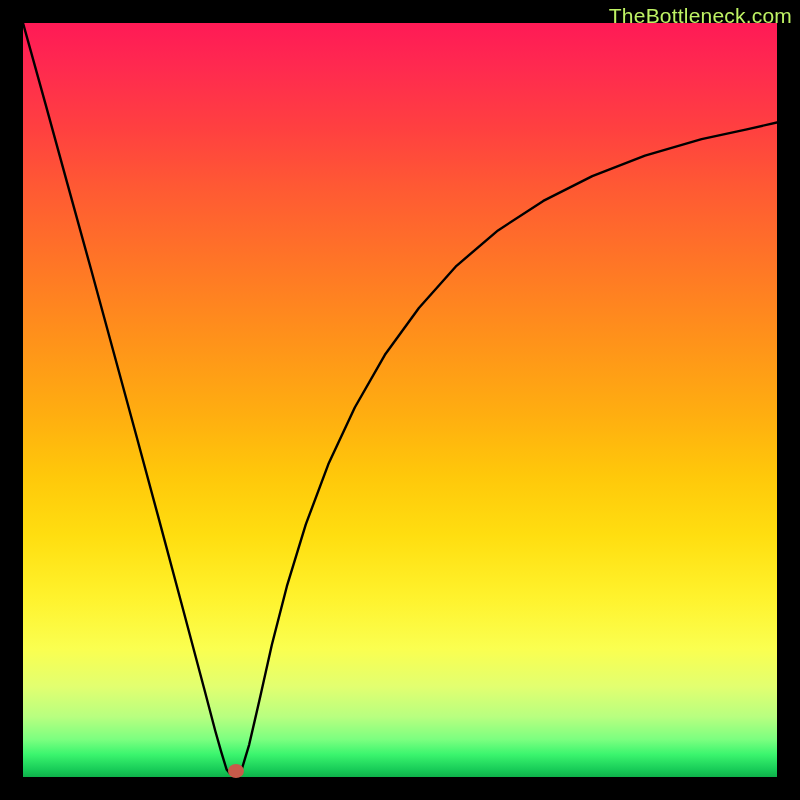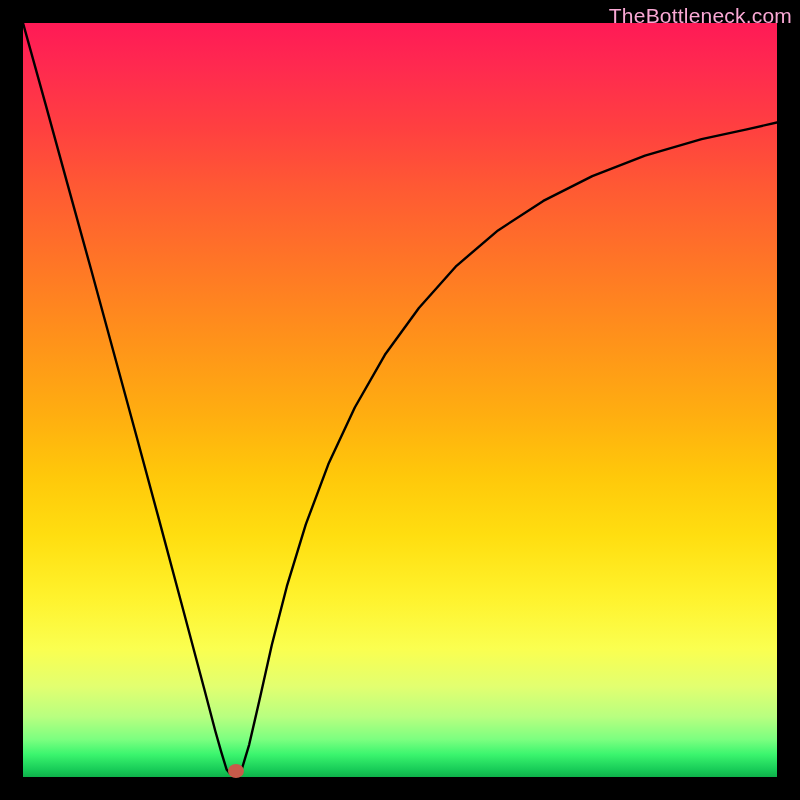--- a/index.html
+++ b/index.html
@@ -65,21 +65,21 @@
     width: 16px;
     height: 14px;
     border-radius: 50% / 50%;
     background: #c85a4a;
     transform: translate(-50%, -50%);
   }
   .watermark {
     position: absolute;
     top: 4px;
     right: 8px;
-    color: #f9a8d4;
+    color: #bef264;
     font-size: 21px;
     font-weight: 500;
     letter-spacing: 0.2px;
     user-select: none;
   }
 </style>
 </head>
 <body>
 
 <div class="frame">

